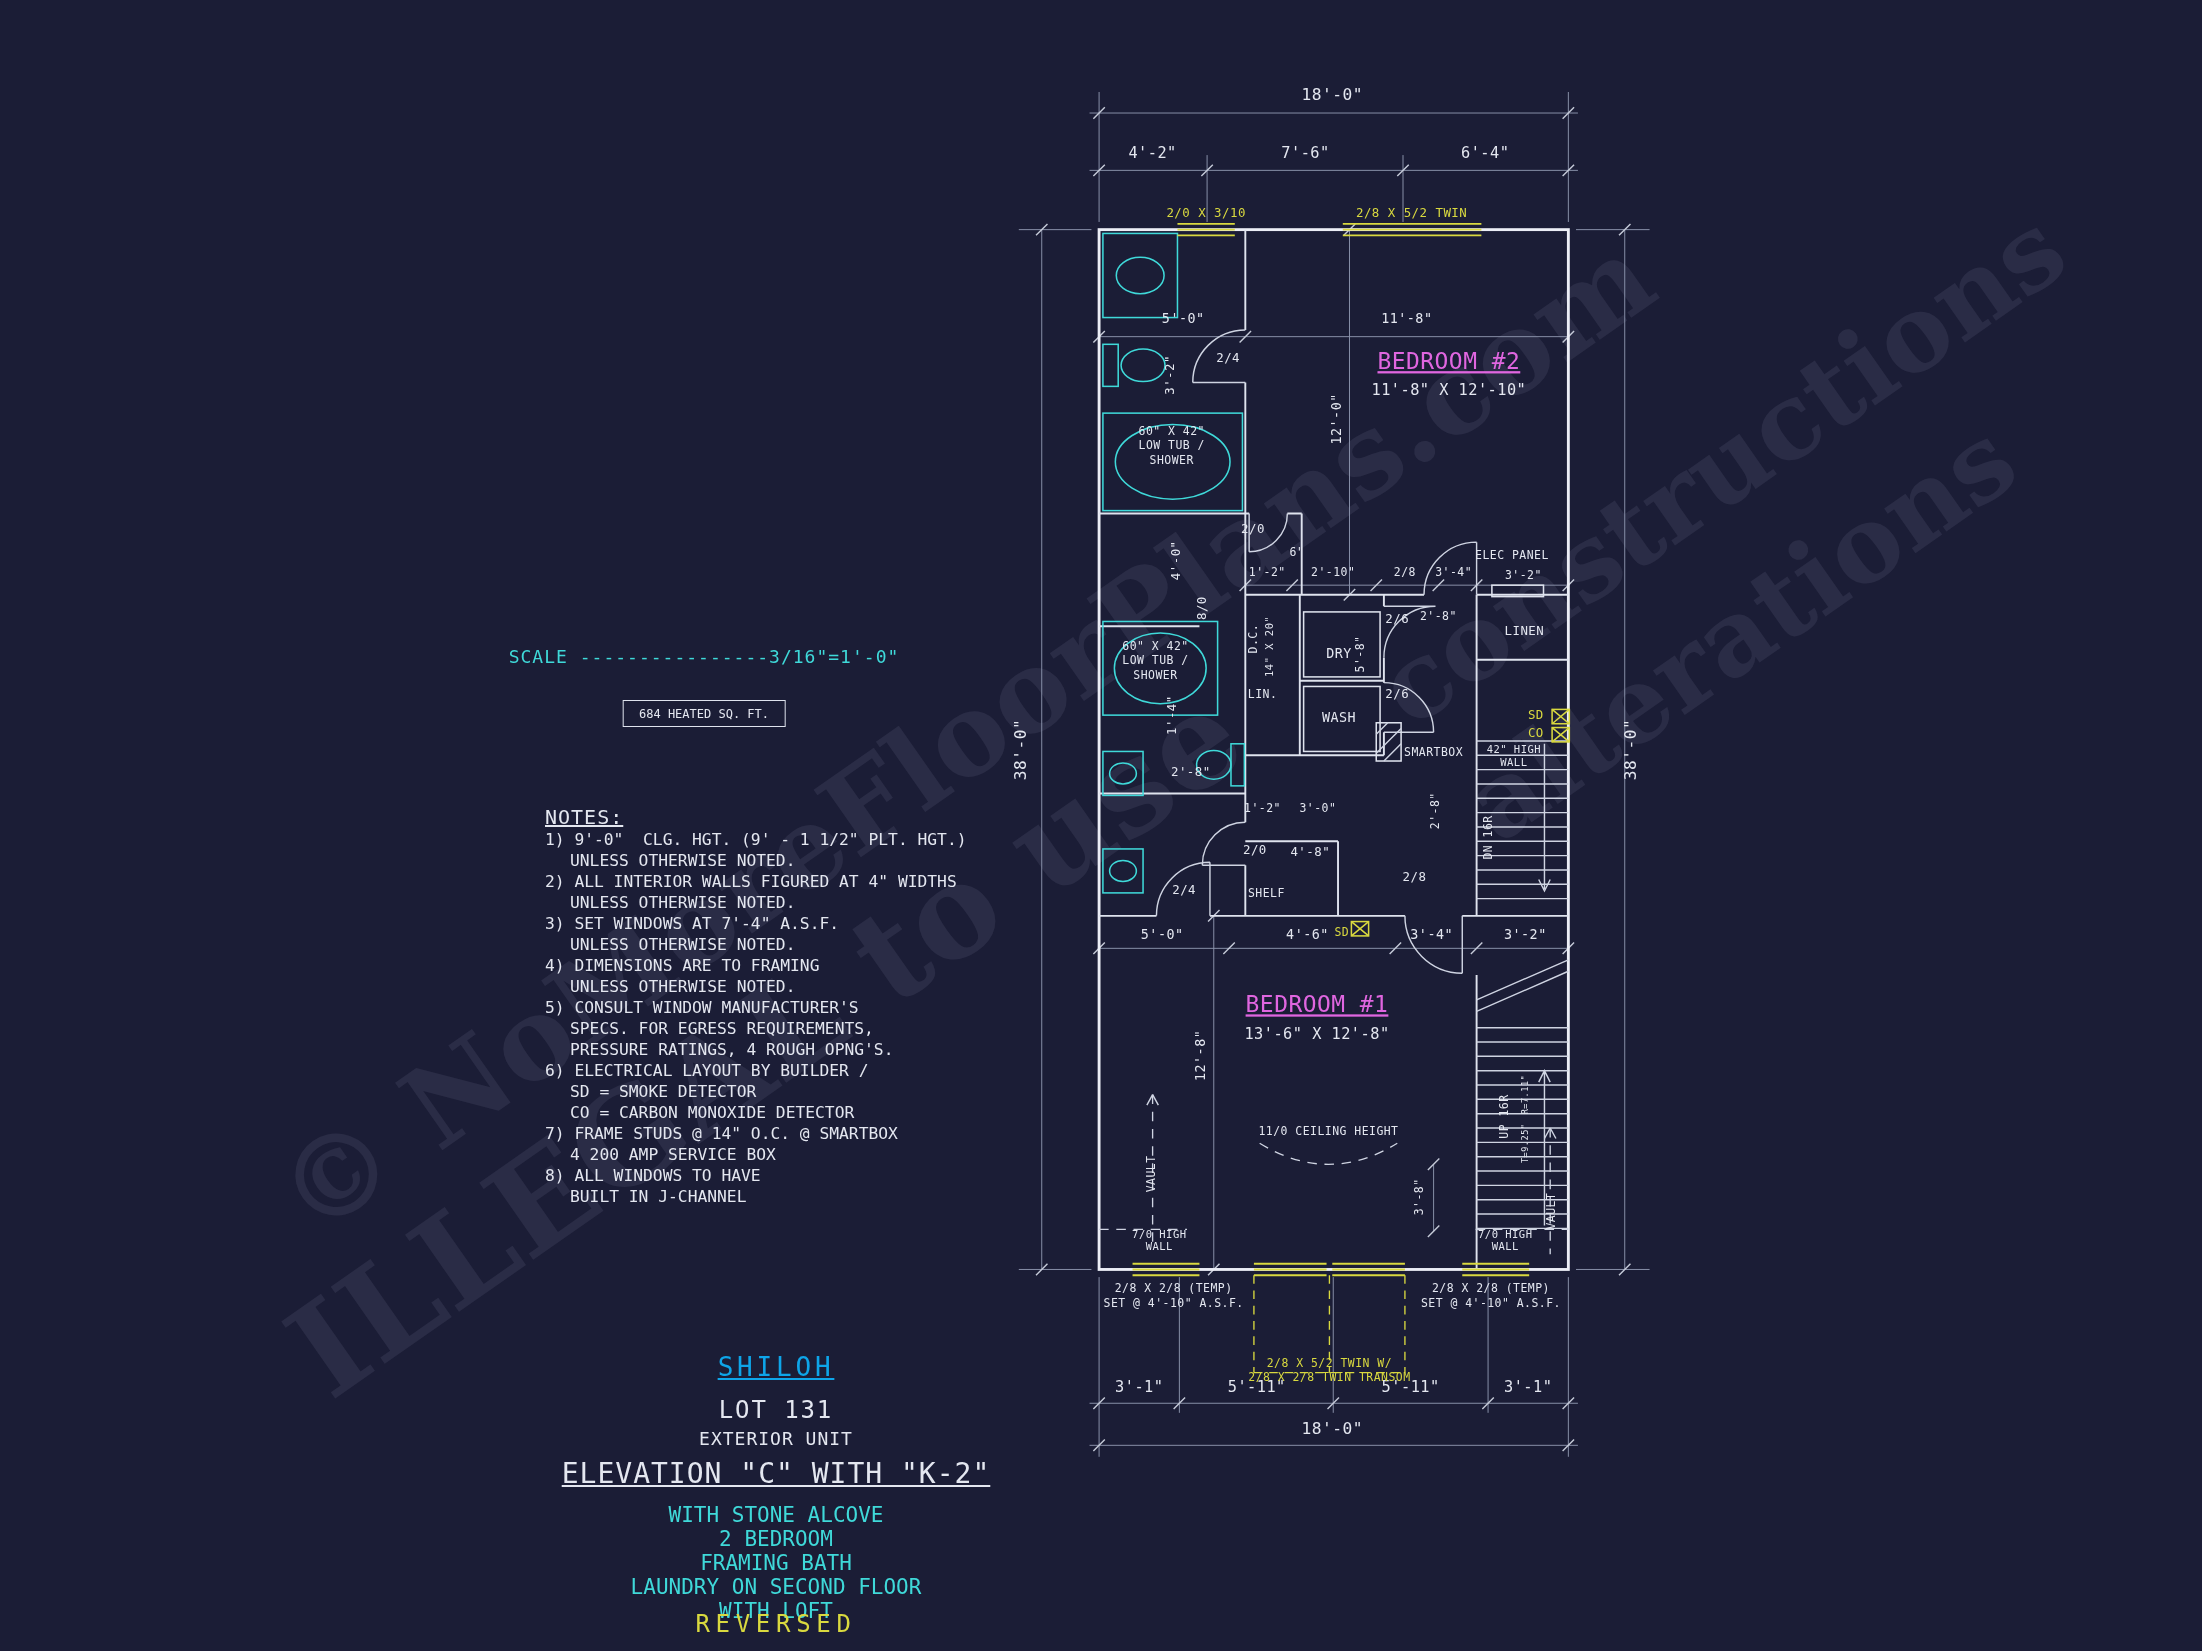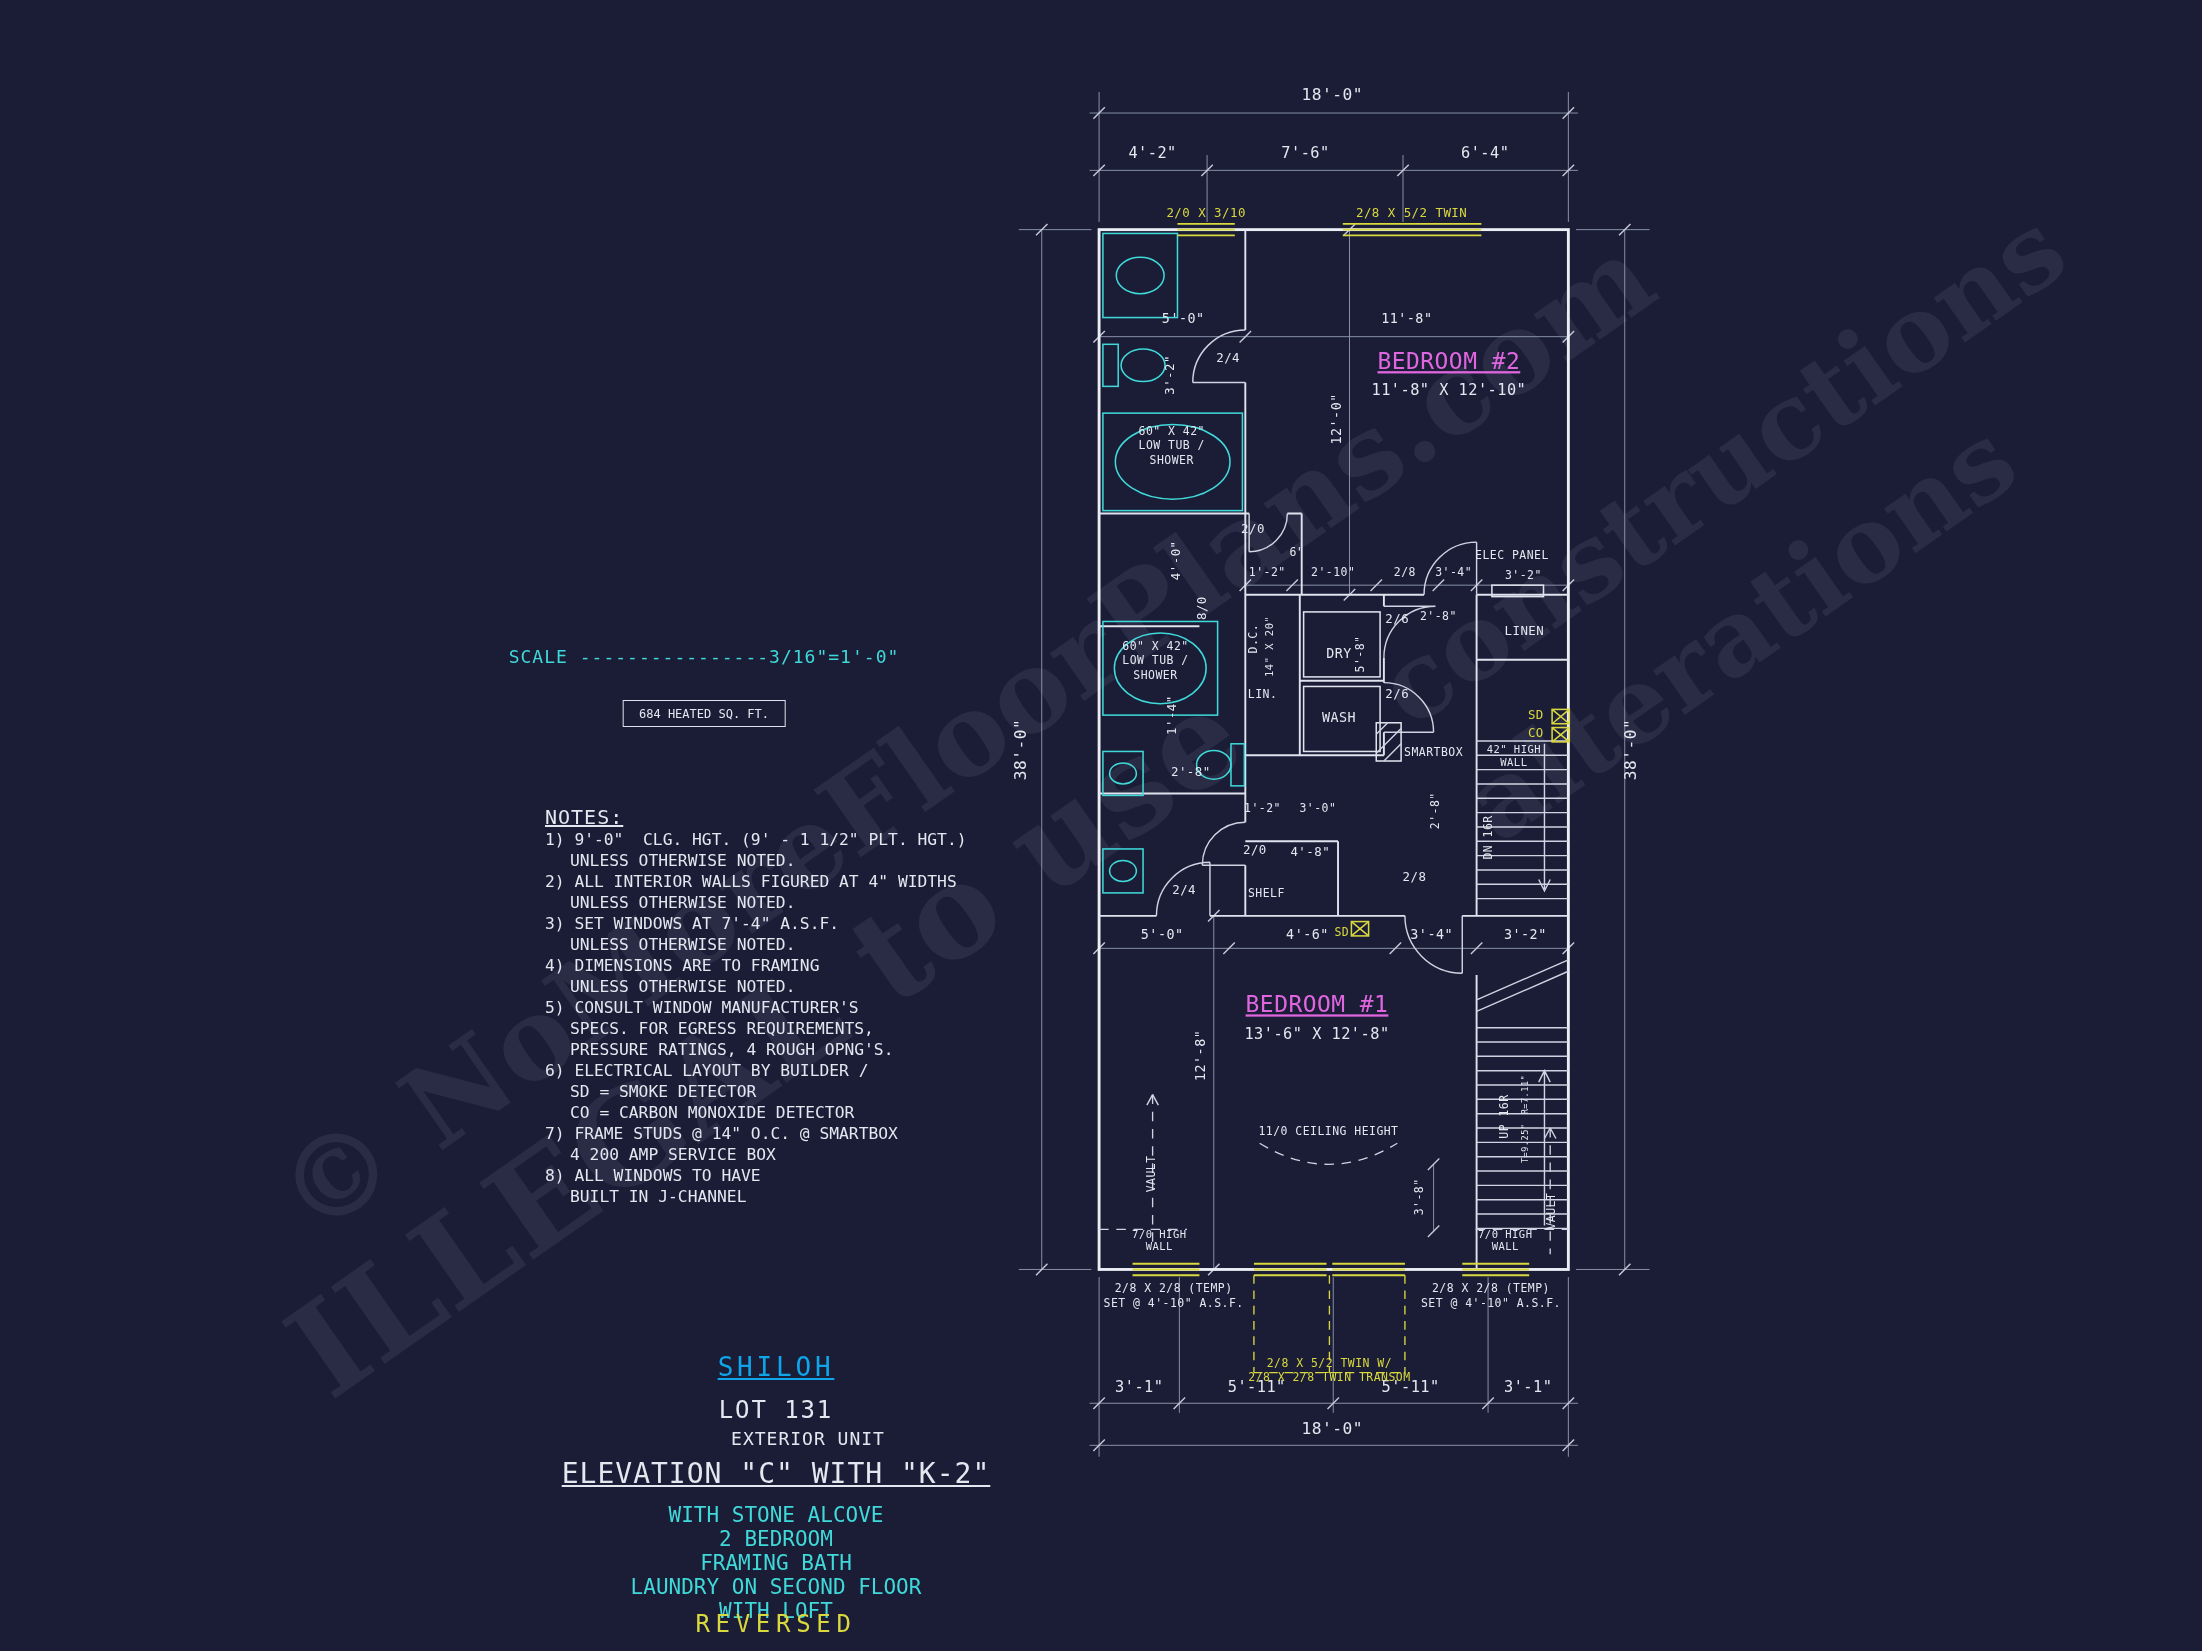--- a/index.html
+++ b/index.html
@@ -262,21 +262,21 @@
   <div class="abs ctr heated-box" style="left:704px;top:700px;">684 HEATED SQ. FT.</div>
 
   <div class="abs" style="left:545px;top:765px;">
     <div class="notes-head">NOTES:</div>
     <div class="notes-lines" id="notes-lines"><div class="note-line">1) 9'-0"  CLG. HGT. (9' - 1 1/2" PLT. HGT.)</div><div class="note-line cont">UNLESS OTHERWISE NOTED.</div><div class="note-line">2) ALL INTERIOR WALLS FIGURED AT 4" WIDTHS</div><div class="note-line cont">UNLESS OTHERWISE NOTED.</div><div class="note-line">3) SET WINDOWS AT 7'-4" A.S.F.</div><div class="note-line cont">UNLESS OTHERWISE NOTED.</div><div class="note-line">4) DIMENSIONS ARE TO FRAMING</div><div class="note-line cont">UNLESS OTHERWISE NOTED.</div><div class="note-line">5) CONSULT WINDOW MANUFACTURER'S</div><div class="note-line cont">SPECS. FOR EGRESS REQUIREMENTS,</div><div class="note-line cont">PRESSURE RATINGS, 4 ROUGH OPNG'S.</div><div class="note-line">6) ELECTRICAL LAYOUT BY BUILDER /</div><div class="note-line cont">SD = SMOKE DETECTOR</div><div class="note-line cont">CO = CARBON MONOXIDE DETECTOR</div><div class="note-line">7) FRAME STUDS @ 14" O.C. @ SMARTBOX</div><div class="note-line cont">4 200 AMP SERVICE BOX</div><div class="note-line">8) ALL WINDOWS TO HAVE</div><div class="note-line cont">BUILT IN J-CHANNEL</div></div>
   </div>
 
   <div>
     <div class="abs ctr proj-name" style="left:776px;top:1352px;">SHILOH</div>
     <div class="abs ctr proj-lot" style="left:776px;top:1396px;">LOT 131</div>
-    <div class="abs ctr proj-unit" style="left:776px;top:1428px;margin-left:32px;">EXTERIOR UNIT</div>
+    <div class="abs ctr proj-unit" style="left:776px;top:1428px;">EXTERIOR UNIT</div>
     <div class="abs ctr proj-elev" style="left:776px;top:1457px;">ELEVATION "C" WITH "K-2"</div>
     <div class="abs ctr proj-features" style="left:776px;top:1503px;" id="feature-lines">
         <div>WITH STONE ALCOVE</div>
         <div>2 BEDROOM</div>
         <div>FRAMING BATH</div>
         <div>LAUNDRY ON SECOND FLOOR</div>
         <div>WITH LOFT</div>
       </div>
     <div class="abs ctr proj-rev" style="left:776px;top:1610px;">REVERSED</div>
   </div>

